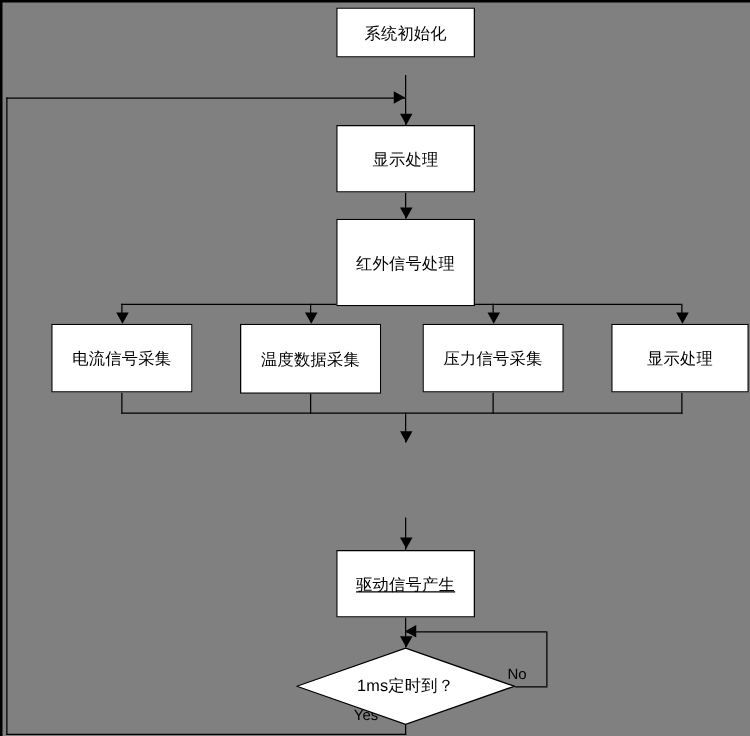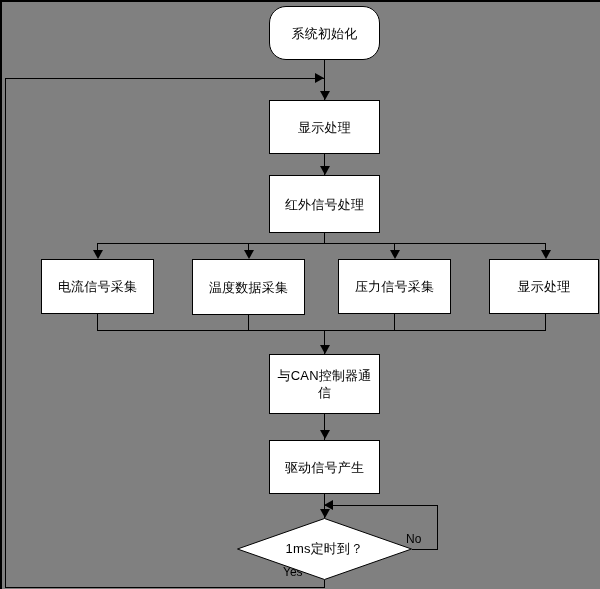--- a/index.html
+++ b/index.html
@@ -106,40 +106,40 @@
     color: #000000;
     z-index: 4;
     white-space: nowrap;
   }
 </style>
 </head>
 <body>
 
 <div id="canvas">
 
-  <div class="node" style="left:267px; top:4px; width:111px; height:54px;border-radius:17px;">
+  <div class="node" style="left:267px; top:4px; width:111px; height:40px;">
     <span>系统初始化</span>
   </div>
 
   <div class="line-v" style="left:322px; top:58px; height:18px;"></div>
 
   <div class="line-h" style="left:3px; top:76px; width:319px;"></div>
   <div class="arrow-right" style="left:313px; top:71px;"></div>
 
   <div class="line-v" style="left:322px; top:76px; height:22px;"></div>
   <div class="arrow-down" style="left:318px; top:89px;"></div>
 
   <div class="node" style="left:267px; top:98px; width:111px; height:54px;">
     <span>显示处理</span>
   </div>
 
   <div class="line-v" style="left:322px; top:152px; height:21px;"></div>
   <div class="arrow-down" style="left:318px; top:164px;"></div>
 
-  <div class="node" style="left:267px; top:173px; width:111px; height:58px;">
+  <div class="node" style="left:267px; top:173px; width:111px; height:70px;">
     <span>红外信号处理</span>
   </div>
 
   <div class="line-v" style="left:322px; top:227px; height:14px;"></div>
 
   <div class="line-h" style="left:95px; top:241px; width:448px;"></div>
 
   <div class="line-v" style="left:95px; top:241px; height:10px;"></div>
   <div class="arrow-down" style="left:91px; top:248px;"></div>
 
@@ -171,28 +171,25 @@
   <div class="line-v" style="left:95px; top:312px; height:17px;"></div>
   <div class="line-v" style="left:246px; top:312px; height:17px;"></div>
   <div class="line-v" style="left:392px; top:312px; height:17px;"></div>
   <div class="line-v" style="left:543px; top:312px; height:17px;"></div>
 
   <div class="line-h" style="left:95px; top:328px; width:449px;"></div>
 
   <div class="line-v" style="left:322px; top:328px; height:24px;"></div>
   <div class="arrow-down" style="left:318px; top:343px;"></div>
 
-  <div class="node" style="left:267px; top:352px; width:111px; height:60px;">
-    <span>与CAN控制器通信</span>
-  </div>
 
   <div class="line-v" style="left:322px; top:412px; height:26px;"></div>
   <div class="arrow-down" style="left:318px; top:428px;"></div>
 
-  <div class="node" style="left:267px; top:438px; width:111px; height:54px;">
+  <div class="node" style="left:267px; top:438px; width:111px; height:54px;text-decoration:underline;">
     <span>驱动信号产生</span>
   </div>
 
   <div class="line-v" style="left:322px; top:492px; height:24px;"></div>
   <div class="arrow-down" style="left:318px; top:507px;"></div>
 
   <div class="diamond-wrap" style="left:235px; top:516px; width:175px; height:62px;">
     <svg width="175" height="62" viewBox="0 0 175 62">
       <polygon points="87.5,0.5 174.5,31 87.5,61.5 0.5,31" fill="#ffffff" stroke="#000000" stroke-width="1"></polygon>
     </svg>

